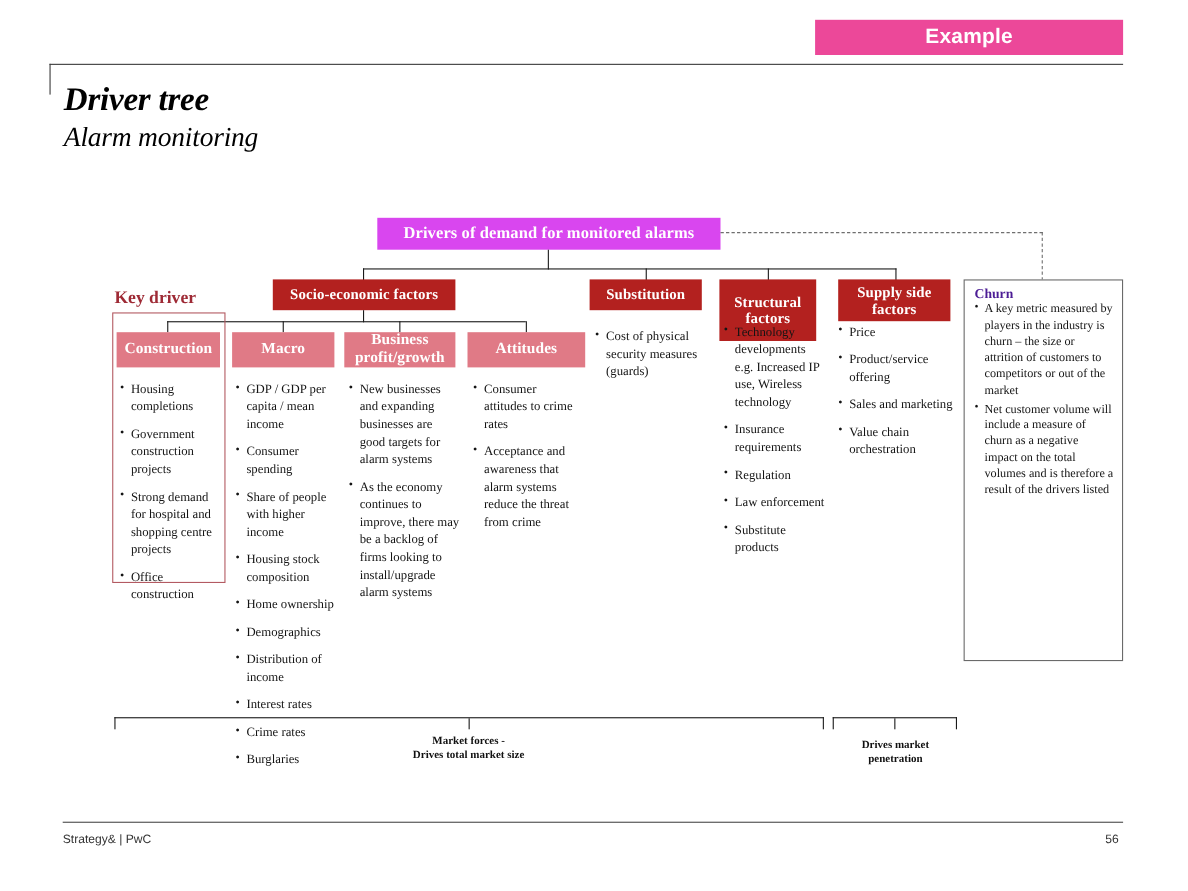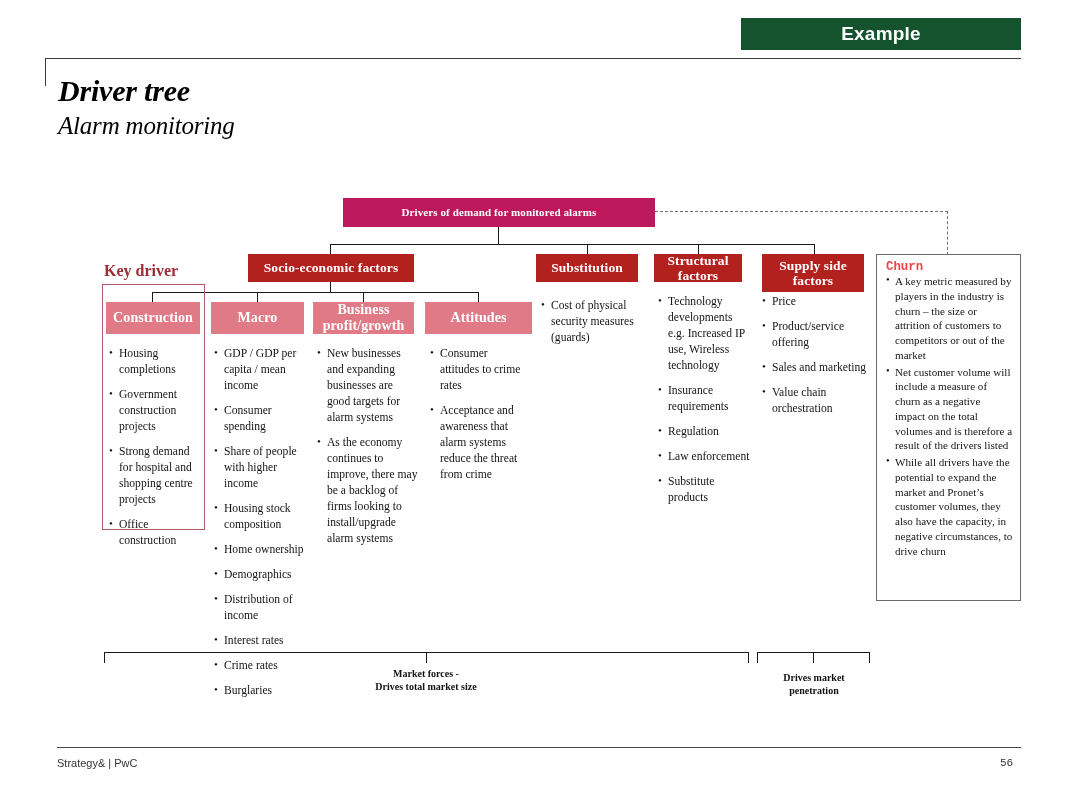--- a/index.html
+++ b/index.html
@@ -7,21 +7,21 @@
     width:1080px;height:810px;background:#ffffff;
     font-family:"Liberation Serif", serif;
     position:relative;overflow:hidden;
     -webkit-font-smoothing:antialiased;
   }
   .root{position:absolute;inset:0;}
 
   
   .example-badge{
     position:absolute;left:741px;top:18px;width:280px;height:32px;
-    background:#14532d;color:#ffffff;
+    background:#ec4899;color:#ffffff;
     font-family:"Liberation Sans", sans-serif;
     font-weight:bold;font-size:19px;
     display:flex;align-items:center;justify-content:center;
     letter-spacing:.2px;
   }
   .header-rule{
     position:absolute;left:45px;top:58px;width:976px;height:0;
     border-top:1.4px solid #3a3a3a;
   }
   .header-tick{
@@ -42,21 +42,21 @@
     text-align:right;
   }
 
   
   .box{
     position:absolute;display:flex;align-items:center;justify-content:center;
     text-align:center;color:#ffffff;font-weight:bold;
     font-family:"Liberation Serif", serif;
     line-height:1.12;
   }
-  .box.l1{background:#be185d;font-size:11px;letter-spacing:.1px;}
+  .box.l1{background:#d946ef;font-size:15px;letter-spacing:.1px;}
   .box.l2{background:#b3211f;font-size:13.5px;letter-spacing:.1px;}
   .box.l3{background:#e07a86;font-size:14px;letter-spacing:.1px;}
 
   
   .ln{position:absolute;background:#1a1a1a;}
   .ln.h{height:1.3px;}
   .ln.v{width:1.3px;}
   .dash-h{
     position:absolute;height:0;border-top:1.6px dashed #6f6f6f;
   }
@@ -89,22 +89,22 @@
     content:"\2022";position:absolute;left:0;top:-1px;font-size:11px;color:#141414;
   }
 
   
   .churn-box{
     position:absolute;left:876px;top:254px;width:143px;height:345px;
     border:1.2px solid #6a6a6a;background:#fff;
   }
   .churn-title{
     position:absolute;left:886px;top:260px;
-    font-weight:bold;font-size:12.4px;color:#ef4444;
-    font-family:Liberation Mono, monospace;
+    font-weight:bold;font-size:12.4px;color:#4c1d95;
+    font-family:Liberation Serif, serif;
   }
   .churn-bullets{
     position:absolute;left:886px;top:274px;width:127px;
     font-family:"Liberation Serif", serif;
     font-size:11.1px;line-height:1.33;color:#141414;
   }
   .churn-bullets ul{margin:0;padding:0;list-style:none;}
   .churn-bullets li{position:relative;padding-left:9px;margin-bottom:2px;}
   .churn-bullets li:before{
     content:"\2022";position:absolute;left:0;top:-1px;font-size:10.5px;
@@ -126,22 +126,22 @@
   .footer-rule{
     position:absolute;left:57px;top:747px;width:964px;height:0;
     border-top:1.2px solid #4a4a4a;
   }
   .footer-left{
     position:absolute;left:57px;top:757px;
     font-family:"Liberation Sans", sans-serif;
     font-size:11px;color:#333;
   }
   .footer-right{
-    position:absolute;left:1000px;top:757px;width:22px;text-align:left;
-    font-family:Liberation Mono, monospace;
+    position:absolute;left:1000px;top:757px;width:22px;text-align:center;
+    font-family:Liberation Sans, sans-serif;
     font-size:11px;color:#333;
   }
 </style>
 </head>
 <body>
 
 <div class="root">
 
   <div class="example-badge">Example</div>
   <div class="header-rule"></div>
@@ -156,21 +156,21 @@
 
   <div class="ln v" style="left:498px;top:227px;height:18px;"></div>
   <div class="ln h" style="left:330px;top:244px;width:485px;"></div>
   <div class="ln v" style="left:330px;top:244px;height:11px;"></div>
   <div class="ln v" style="left:587px;top:244px;height:11px;"></div>
   <div class="ln v" style="left:698px;top:244px;height:11px;"></div>
   <div class="ln v" style="left:814px;top:244px;height:11px;"></div>
 
   <div class="box l2" style="left:248px;top:254px;width:166px;height:28px;">Socio-economic factors</div>
   <div class="box l2" style="left:536px;top:254px;width:102px;height:28px;">Substitution</div>
-  <div class="box l2" style="left:654px;top:254px;width:88px;height:28px;white-space:pre-line;">Structural
+  <div class="box l2" style="left:654px;top:254px;width:88px;height:56px;white-space:pre-line;">Structural
 factors</div>
   <div class="box l2" style="left:762px;top:254px;width:102px;height:38px;white-space:pre-line;">Supply side
 factors</div>
 
   <div class="ln v" style="left:330px;top:282px;height:11px;"></div>
   <div class="ln h" style="left:152px;top:292px;width:326px;"></div>
   <div class="ln v" style="left:152px;top:292px;height:10px;"></div>
   <div class="ln v" style="left:257px;top:292px;height:10px;"></div>
   <div class="ln v" style="left:363px;top:292px;height:10px;"></div>
   <div class="ln v" style="left:478px;top:292px;height:10px;"></div>
@@ -246,21 +246,20 @@
         <li>Value chain orchestration</li>
       </ul>
   </div>
 
   <div class="churn-box"></div>
   <div class="churn-title">Churn</div>
   <div class="churn-bullets">
     <ul>
         <li>A key metric measured by players in the industry is churn – the size or attrition of customers to competitors or out of the market</li>
         <li>Net customer volume will include a measure of churn as a negative impact on the total volumes and is therefore a result of the drivers listed</li>
-        <li>While all drivers have the potential to expand the market and Pronet’s customer volumes, they also have the capacity, in negative circumstances, to drive churn</li>
       </ul>
   </div>
 
   <div class="brk" style="left:104px;top:652px;width:645px;height:12px;">
     <div class="bh" style="width:645px;"></div>
     <div class="bl"></div>
     <div class="br"></div>
     <div class="bm" style="left:322px;"></div>
   </div>
   <div class="brk-label" style="left:326px;top:668px;width:200px;white-space:pre-line;">Market forces -

